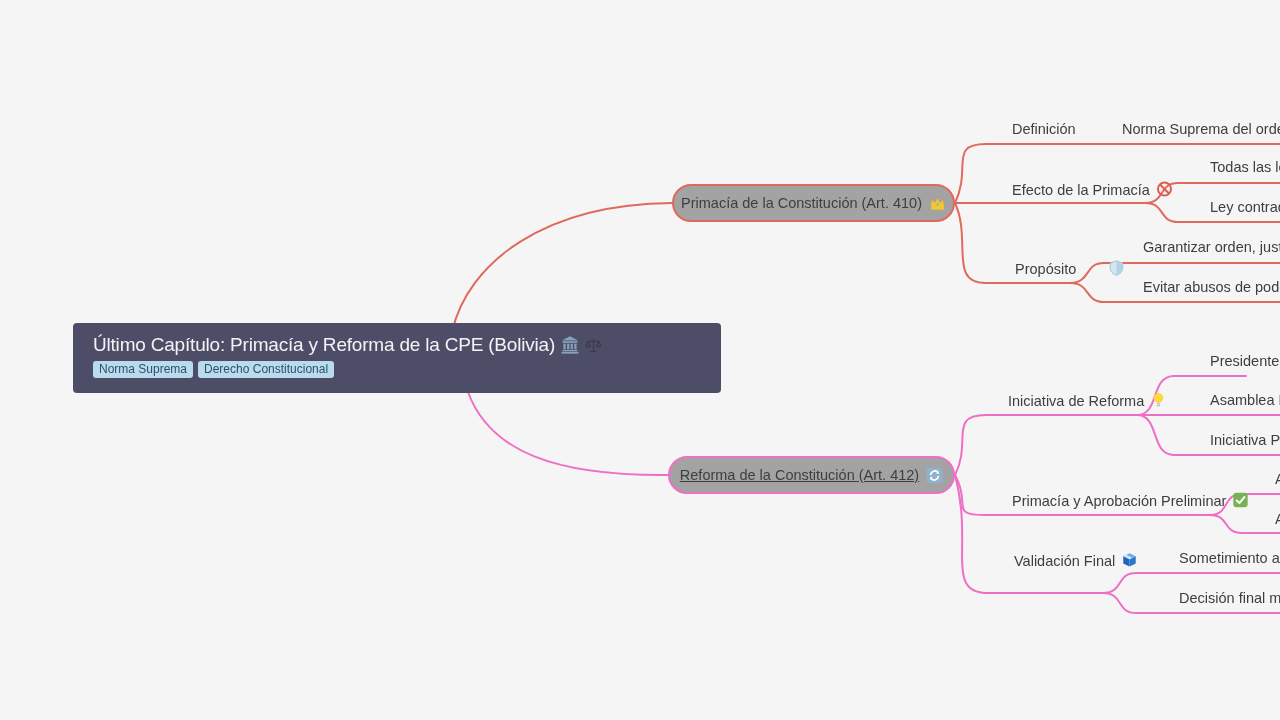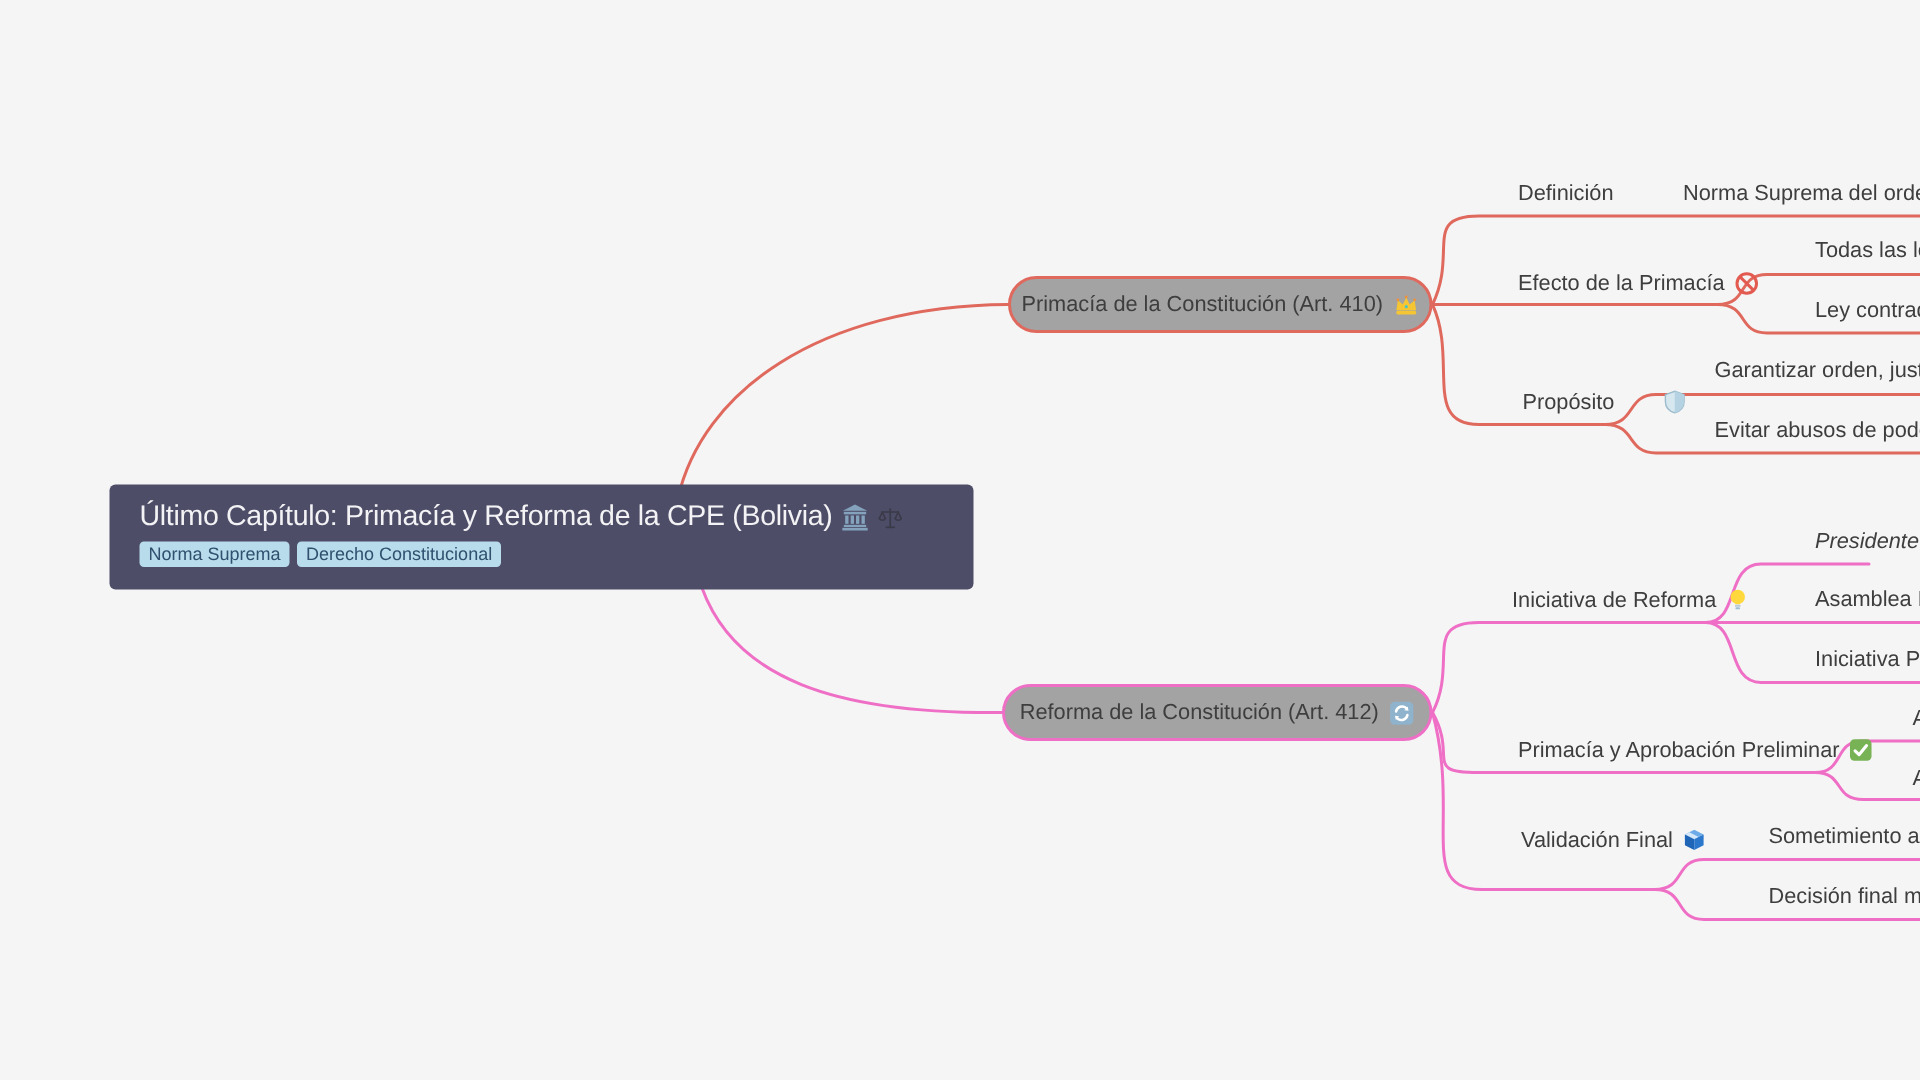--- a/index.html
+++ b/index.html
@@ -11,23 +11,23 @@
   .label{
     position:absolute;white-space:nowrap;transform:translateY(-50%);
     font-size:14.5px;color:#3e3e3e;display:flex;align-items:center;gap:6px;margin-left:29px;
   }
   .pill{
     position:absolute;background:#a3a3a3;border:2px solid;border-radius:19px;
     display:flex;align-items:center;justify-content:center;gap:7px;
     font-size:14.5px;color:#3e3e3e;white-space:nowrap;box-sizing:border-box;
   }
   .pill.salmon{border-color:#e0695e;}
-  .pill.pink{border-color:#ee6fc5;}
+  .pill.pink{border-color:#ee6fc5;text-decoration:underline;}
   .root{
-    position:absolute;left:73px;top:323px;width:576px;height:70px;
+    position:absolute;left:73px;top:323px;width:648px;height:70px;
     background:#4d4d68;border-radius:4px;box-sizing:border-box;
     padding:11px 14px 0 20px;color:#f3f3f5;
   }
   .root-title{display:flex;align-items:center;gap:5px;font-size:19px;white-space:nowrap;letter-spacing:-0.2px;}
   .tags{display:flex;gap:5px;margin-top:5px;}
   .tag{
     background:#b9dcec;color:#30506e;font-size:12px;border-radius:3px;
     padding:1px 6px 2px 6px;white-space:nowrap;
   }
   .icon{display:inline-flex;width:17px;height:17px;flex:0 0 auto;}
@@ -174,21 +174,21 @@
     <span>Iniciativa de Reforma</span>
     <span class="icon">
         <svg viewBox="0 0 18 18">
           <circle cx="9" cy="6.8" r="5.1" fill="#ffd83d"></circle>
           <path d="M6.8 10.5 L11.2 10.5 L10.6 12 L7.4 12 Z" fill="#ffd83d"></path>
           <rect x="7" y="12.3" width="4" height="1.5" rx="0.6" fill="#b8ccd8"></rect>
           <rect x="7.4" y="14.2" width="3.2" height="1.4" rx="0.6" fill="#9fc0d4"></rect>
         </svg>
       </span>
   </div>
-  <div class="label" style="left:1181px;top:361px;font-style:italic;">
+  <div class="label" style="left:1181px;top:361px;">
     <span>Presidente</span>
   </div>
   <div class="label" style="left:1181px;top:400px;">
     <span>Asamblea Legisla</span>
   </div>
   <div class="label" style="left:1181px;top:440px;">
     <span>Iniciativa Popula</span>
   </div>
 
   <div class="label" style="left:983px;top:500px;">

